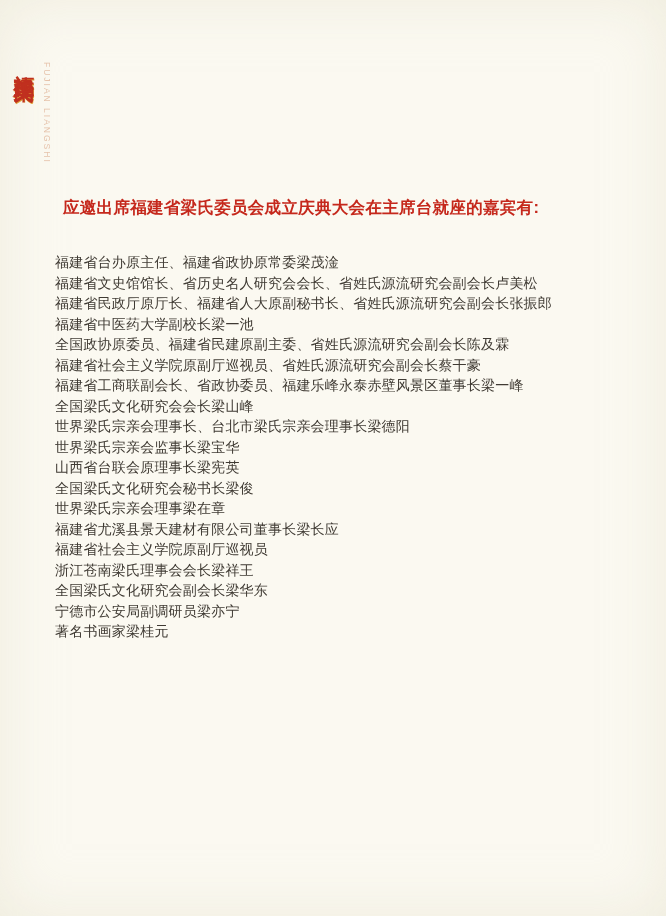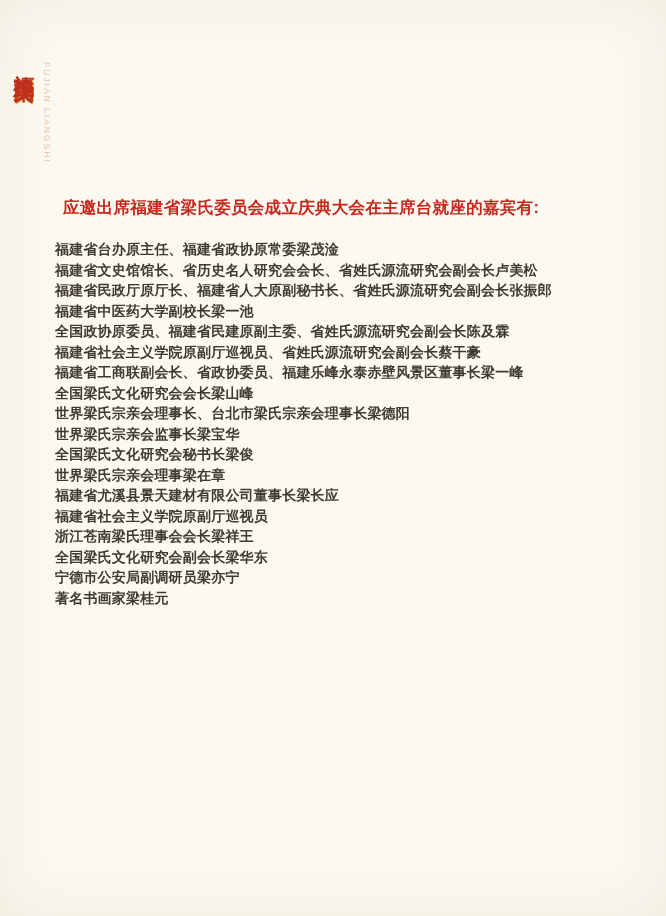--- a/index.html
+++ b/index.html
@@ -51,23 +51,22 @@
     font-size: 16.5px;
     line-height: 22px;
     letter-spacing: 0.3px;
     color: #c5281c;
     margin: 8px;
   }
   
   .guest-list {
     position: absolute;
     left: 55px;
-    top: 240px;
+    top: 253px;
     width: 560px;
-    font-weight: bold;
   }
   .guest-list p {
     margin: 0;
     font-size: 14px;
     line-height: 20.5px;
     letter-spacing: 0.2px;
     color: #3f3a33;
   }
 </style>
 </head>
@@ -85,20 +84,21 @@
     <p>福建省台办原主任、福建省政协原常委梁茂淦</p>
     <p>福建省文史馆馆长、省历史名人研究会会长、省姓氏源流研究会副会长卢美松</p>
     <p>福建省民政厅原厅长、福建省人大原副秘书长、省姓氏源流研究会副会长张振郎</p>
     <p>福建省中医药大学副校长梁一池</p>
     <p>全国政协原委员、福建省民建原副主委、省姓氏源流研究会副会长陈及霖</p>
     <p>福建省社会主义学院原副厅巡视员、省姓氏源流研究会副会长蔡干豪</p>
     <p>福建省工商联副会长、省政协委员、福建乐峰永泰赤壁风景区董事长梁一峰</p>
     <p>全国梁氏文化研究会会长梁山峰</p>
     <p>世界梁氏宗亲会理事长、台北市梁氏宗亲会理事长梁德阳</p>
     <p>世界梁氏宗亲会监事长梁宝华</p>
+    <p>山西省台联会原理事长梁宪英</p>
     <p>全国梁氏文化研究会秘书长梁俊</p>
     <p>世界梁氏宗亲会理事梁在章</p>
     <p>福建省尤溪县景天建材有限公司董事长梁长应</p>
     <p>福建省社会主义学院原副厅巡视员</p>
     <p>浙江苍南梁氏理事会会长梁祥王</p>
     <p>全国梁氏文化研究会副会长梁华东</p>
     <p>宁德市公安局副调研员梁亦宁</p>
     <p>著名书画家梁桂元</p>
   </div>
 

